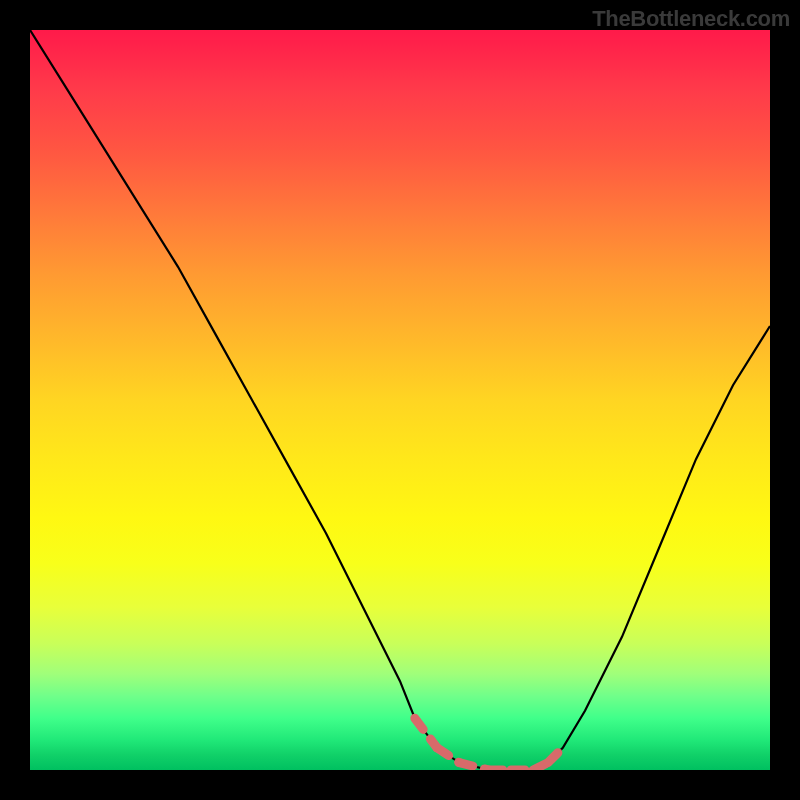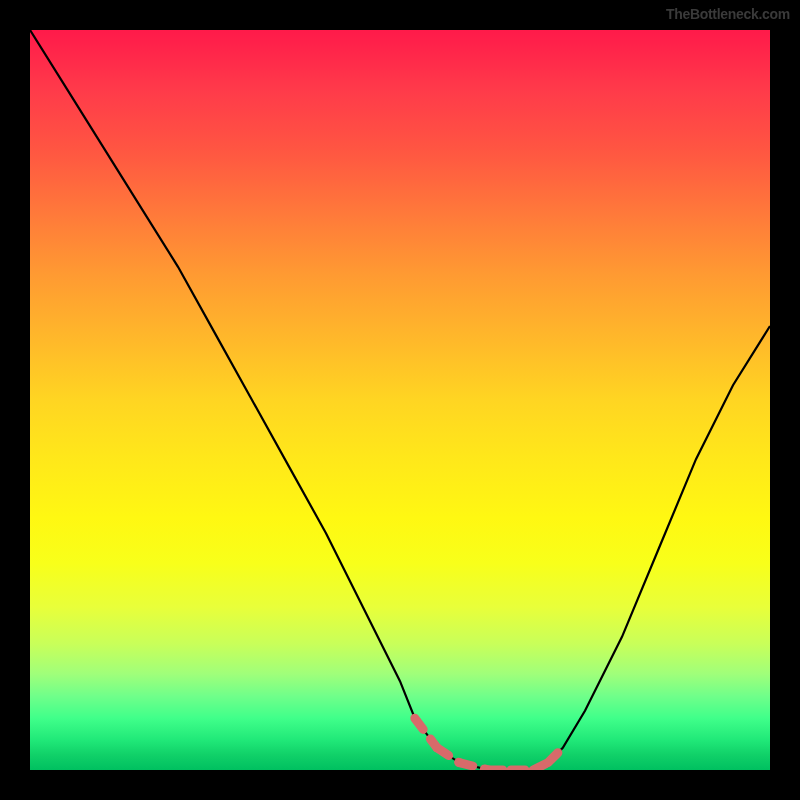--- a/index.html
+++ b/index.html
@@ -43,21 +43,21 @@
   }
   .curve-svg {
     position: absolute;
     left: 0; top: 0; width: 100%; height: 100%;
     pointer-events: none;
   }
   .watermark {
     position: absolute;
     top: 6px;
     right: 10px;
-    font-size: 14px;
+    font-size: 22px;
     font-weight: bold;
     color: #3a3a3a;
     font-family: Arial, sans-serif;
     letter-spacing: -0.3px;
   }
 </style>
 </head>
 <body>
 
 <div class="chart-container">

